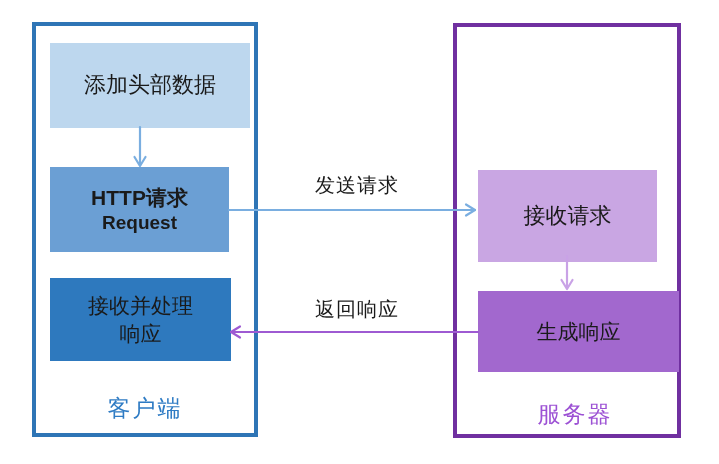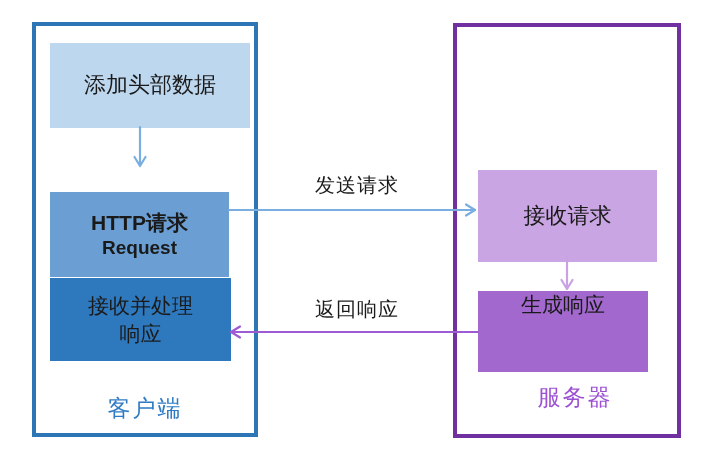--- a/index.html
+++ b/index.html
@@ -44,52 +44,50 @@
   }
   .box-add-header {
     left: 50px; top: 43px; width: 200px; height: 85px;
     background: var(--client-box-light, #BDD7EE);
     font-size: 22px;
   }
   .box-http-request {
     left: 50px; top: 167px; width: 179px; height: 85px;
     background: var(--client-box-medium, #6B9FD4);
     font-weight: bold;
-    margin-top: 25px;
   }
   .box-http-request .cn { font-size: 21px; }
   .box-http-request .en { font-size: 19px; }
   .box-receive-process {
     left: 50px; top: 278px; width: 181px; height: 83px;
     background: var(--client-box-dark, #2E79BE);
     font-size: 21px;
   }
   .box-receive-request {
     left: 478px; top: 170px; width: 179px; height: 92px;
     background: var(--server-box-light, #C9A6E3);
     font-size: 22px;
   }
   .box-generate-response {
-    left: 478px; top: 291px; width: 170px; height: 81px;
+    left: 478px; top: 291px; width: 201px; height: 81px;
     background: var(--server-box-medium, #A268CE);
-    justify-content: space-between;
   }
   .box-generate-response .cn { font-size: 21px; }
   .box-generate-response .en { font-size: 19px; font-weight: bold; }
 
   
   .zone-label {
     position: absolute;
     text-align: center;
     font-size: 23px;
     font-weight: normal;
     letter-spacing: 2px;
   }
   .client-label { left: 32px; top: 393px; width: 226px; color: var(--client-label, #2E7BC4); }
-  .server-label { left: 453px; top: 382px; width: 244px; color: var(--server-label, #9C51D4); }
+  .server-label { left: 453px; top: 399px; width: 244px; color: var(--server-label, #9C51D4); }
 
   
   .arrow-label {
     position: absolute;
     width: 160px;
     text-align: center;
     font-size: 20px;
     color: #1a1a1a;
     letter-spacing: 1px;
   }

